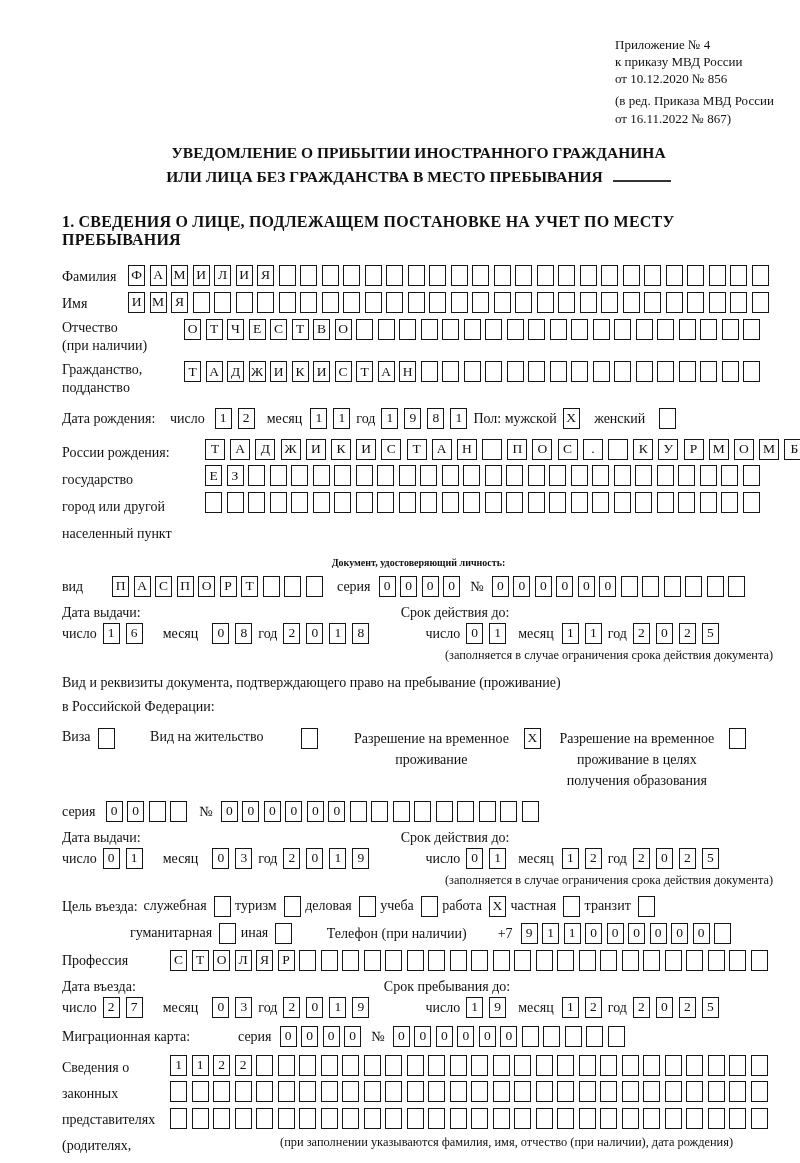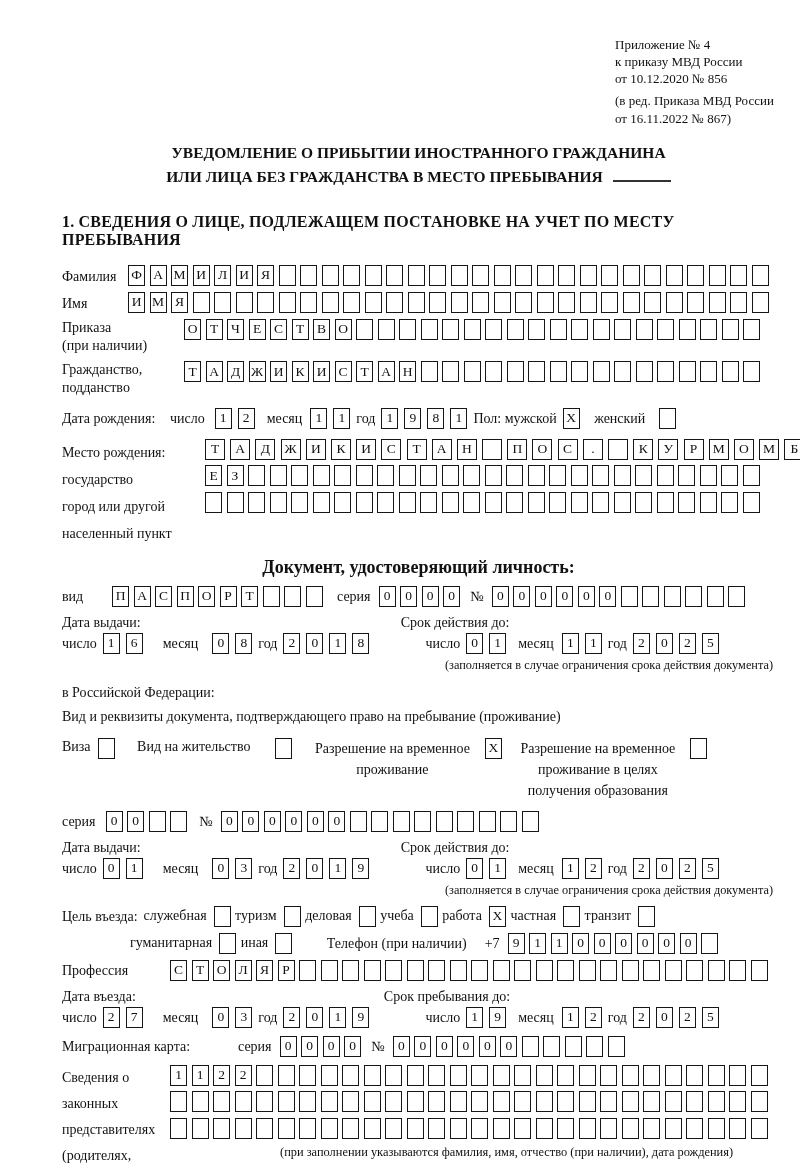--- a/index.html
+++ b/index.html
@@ -24,25 +24,25 @@
   .cell{flex:none;display:inline-flex;align-items:center;justify-content:center;
         box-sizing:border-box;width:17px;height:21px;border:1.7px solid #161616;
         margin-right:4.5px;font-size:13.5px;background:#fff;}
   .cellrow.wide .cell{width:20px;margin-right:5.2px;}
   .cellrow.dg .cell{margin-right:6px;}
   .w-fam{width:66px;}
   .w-otch{width:122px;}
   .w-mesto{width:143px;}
   .w-prof{width:108px;}
   .ml6{margin-left:6px;} .ml8{margin-left:8px;} .ml10{margin-left:10px;}
-  .ml14{margin-left:14px;} .ml20{margin-left:18px;} .ml30{margin-left:30px;}
+  .ml14{margin-left:14px;} .ml20{margin-left:31px;} .ml30{margin-left:30px;}
   .mlgap{margin-left:50px;}
   .lbl-col{flex:none;line-height:27px;}
   .cells-col .cellrow{margin-bottom:5.5px;}
-  .center-bold{text-align:center;font-weight:bold;margin:10px 0 8px 0;font-size:18px;}
+  .center-bold{text-align:center;font-weight:bold;margin:10px 0 8px 0;font-size:10px;}
   .dates-headers{display:flex;margin:8px 0 2px 0;}
   .dh1{}
   .dh2{margin-left:260px;}
   .dates-entry .dh2{margin-left:248px;}
   .note{text-align:right;font-size:12.3px;margin:-2px 2px 8px 0;}
   .intro{line-height:1.75;margin-top:4px;}
   .visa-row{display:flex;align-items:flex-start;margin:8px 0 10px 0;}
   .visa-row .cell{margin-left:7px;}
   .stack{display:flex;flex-direction:column;align-items:center;text-align:center;line-height:1.5;}
   .opts{display:flex;align-items:center;}
@@ -140,21 +140,21 @@
         <span class="cell"></span>
         <span class="cell"></span>
         <span class="cell"></span>
         <span class="cell"></span>
         <span class="cell"></span>
       </span>
   </div>
 
   <div class="row rows-top">
     <span class="lbl w-otch">
-      <span>Приказа</span><br>
+      <span>Отчество</span><br>
       <span>(при наличии)</span>
     </span>
     <span class="cellrow">
         <span class="cell">О</span>
         <span class="cell">Т</span>
         <span class="cell">Ч</span>
         <span class="cell">Е</span>
         <span class="cell">С</span>
         <span class="cell">Т</span>
         <span class="cell">В</span>
@@ -241,21 +241,21 @@
         <span class="cell">X</span>
       </span>
     <span class="lbl ml10">женский</span>
     <span class="cellrow ml14">
         <span class="cell"></span>
       </span>
   </div>
 
   <div class="row rows-top" style="margin-top:10px;">
     <span class="lbl-col w-mesto">
-      <span>Место рождения:</span><br>
+      <span>России рождения:</span><br>
       <span>государство</span><br>
       <span>город или другой</span><br>
       <span>населенный пункт</span>
     </span>
     <span class="cells-col">
       <span class="cellrow wide">
           <span class="cell">Т</span>
           <span class="cell">А</span>
           <span class="cell">Д</span>
           <span class="cell">Ж</span>
@@ -415,22 +415,22 @@
     <span class="cellrow dg ml6">
         <span class="cell">2</span>
         <span class="cell">0</span>
         <span class="cell">2</span>
         <span class="cell">5</span>
       </span>
   </div>
   <div class="note">(заполняется в случае ограничения срока действия документа)</div>
 
   <div class="intro">
+    <div>Вид и реквизиты документа, подтверждающего право на пребывание (проживание)</div>
     <div>в Российской Федерации:</div>
-    <div>Вид и реквизиты документа, подтверждающего право на пребывание (проживание)</div>
   </div>
 
   <div class="visa-row">
     <span class="lbl">Виза</span>
     <span class="cellrow">
         <span class="cell"></span>
       </span>
     <span class="lbl ml20">Вид на жительство</span>
     <span class="cellrow ml20">
         <span class="cell"></span>

